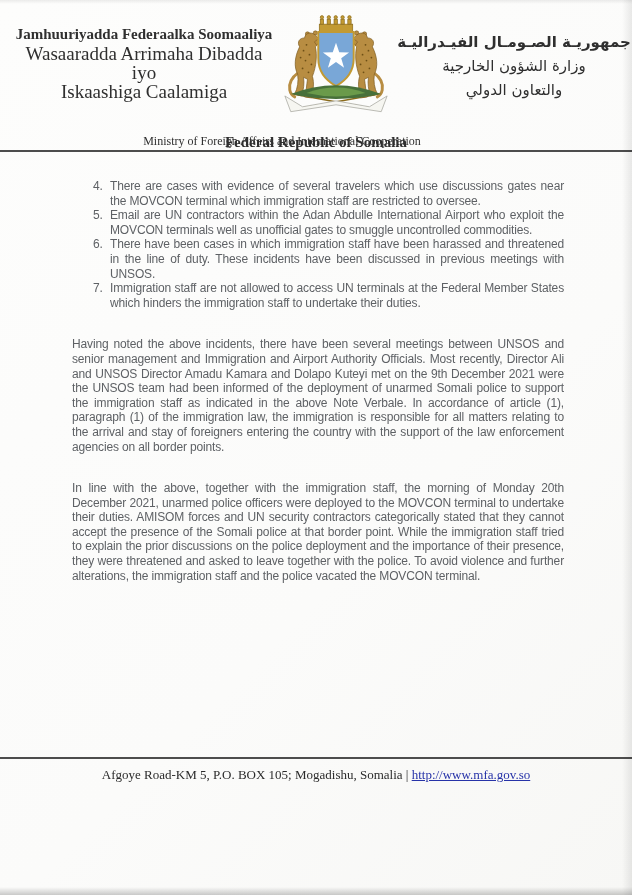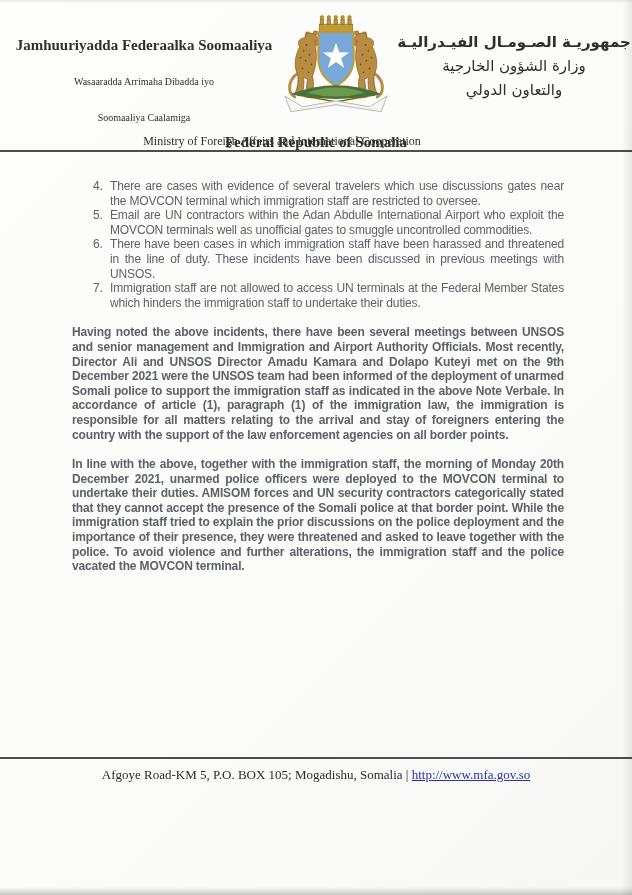--- a/index.html
+++ b/index.html
@@ -25,27 +25,27 @@
     pointer-events: none;
   }
   .scan-edge-top {
     position: absolute; left: 0; right: 0; top: 0; height: 4px;
     background: linear-gradient(to bottom, rgba(0,0,0,0.07), rgba(0,0,0,0));
     pointer-events: none;
   }
 
   
   .somali-block {
-    position: absolute; top: 36px; left: 12px; width: 264px;
+    position: absolute; top: 25px; left: 12px; width: 264px;
     text-align: center;
     font-family: "Liberation Serif", serif;
     color: var(--heading-text, #2f2f2f);
   }
   .somali-title { font-weight: bold; font-size: 15px; line-height: 19px; }
-  .somali-line { font-size: 10px; line-height: 19px; margin-top: 17px; }
+  .somali-line { font-size: 19px; line-height: 19px; }
 
   .emblem {
     position: absolute; top: 11px; left: 277px;
     width: 118px; height: 105px;
   }
 
   .arabic-block {
     position: absolute; top: 30px; right: -4px; width: 244px;
     direction: rtl; text-align: center;
     font-family: "DejaVu Sans", sans-serif;
@@ -74,21 +74,21 @@
   .content {
     position: absolute; top: 179px; left: 72px; width: 492px;
     font-size: 12px; line-height: 14.6px;
     letter-spacing: -0.15px;
     color: var(--body-text, #5e6165);
     text-align: justify;
   }
   .li-row { display: flex; }
   .li-num { flex: 0 0 17px; margin-left: 21px; }
   .li-text { flex: 1; text-align: justify; }
-  .para { margin: 15px 0 0 0; font-weight: bold; }
+  .para { margin: 27px 0 0 0; }
 
   
   .footer {
     position: absolute; top: 766px; left: 0; width: 632px;
     text-align: center;
     font-family: "Liberation Serif", serif;
     font-size: 13px; line-height: 18px;
     color: #2b2b2b;
   }
   .footer a {
@@ -97,21 +97,21 @@
   }
 </style>
 </head>
 <body>
 
 <div class="page">
 
   <div class="somali-block">
     <div class="somali-title">Jamhuuriyadda Federaalka Soomaaliya</div>
     <div class="somali-line">Wasaaradda Arrimaha Dibadda iyo</div>
-    <div class="somali-line">Soomaaliya Caalamiga</div>
+    <div class="somali-line">Iskaashiga Caalamiga</div>
   </div>
 
   <svg class="emblem" viewBox="0 0 120 106" aria-hidden="true">
 
     <g stroke="#8a6a1a" stroke-width="1.4">
       <line x1="16" y1="100" x2="104" y2="84"></line>
       <line x1="16" y1="84" x2="104" y2="100"></line>
     </g>
 
     <g id="leo">

